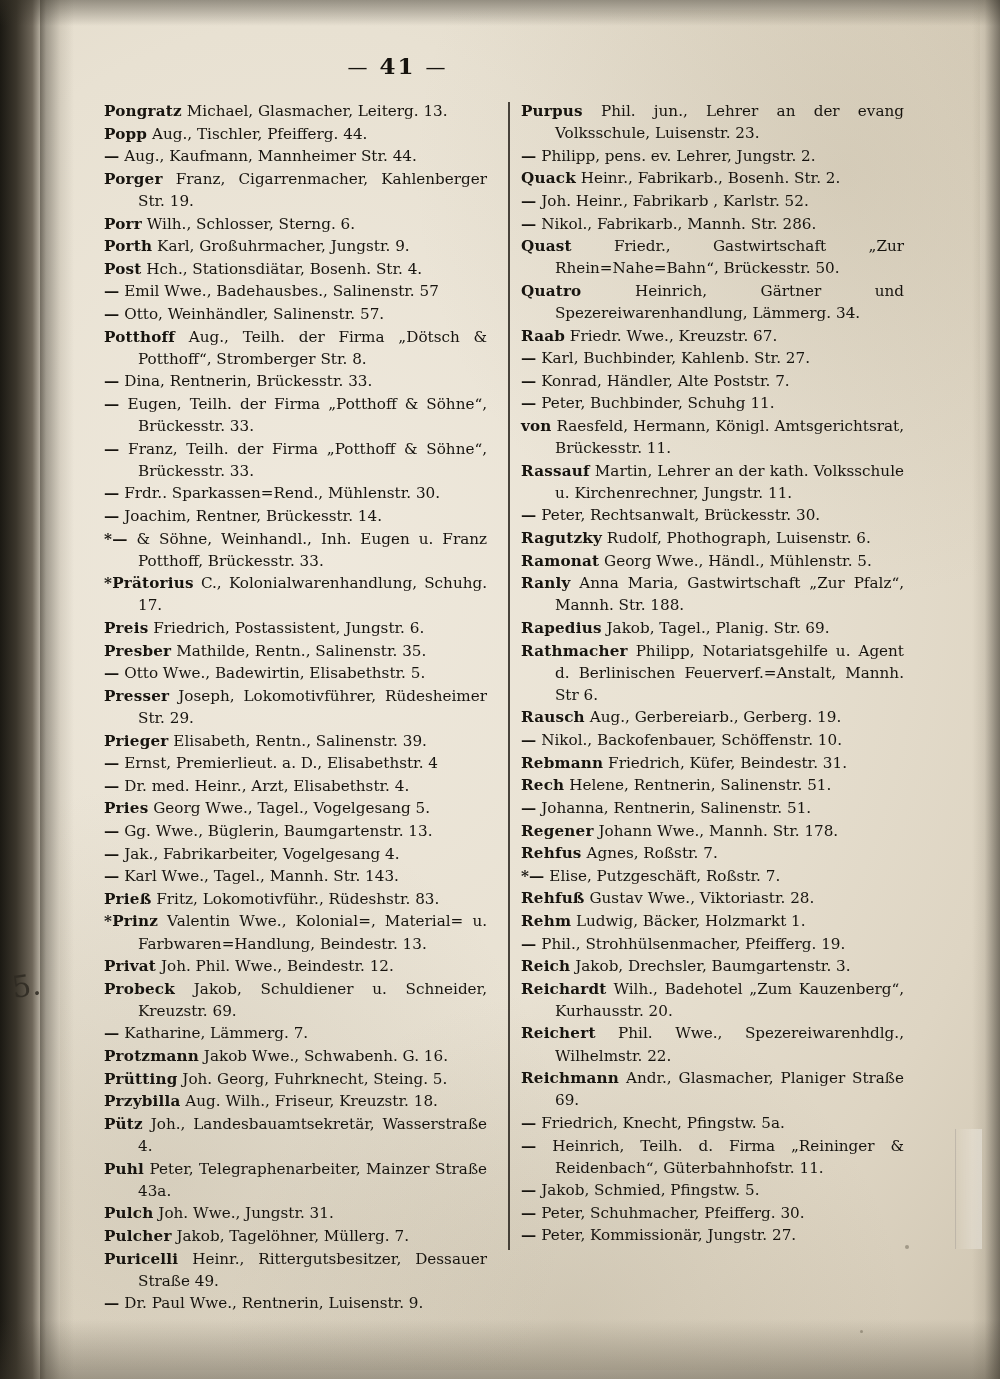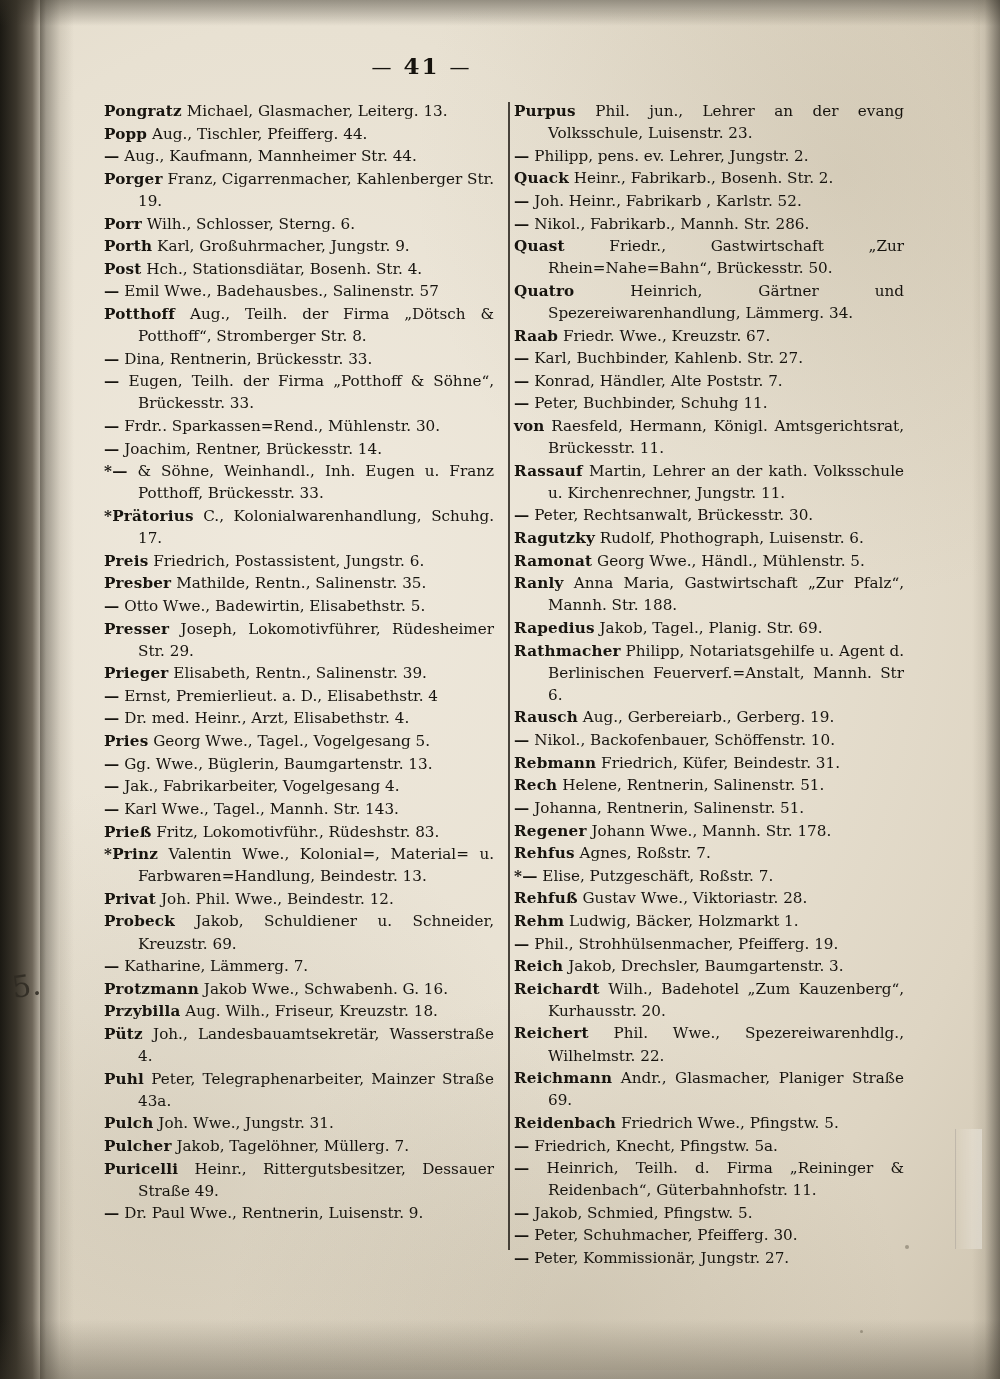--- a/index.html
+++ b/index.html
@@ -67,34 +67,33 @@
 
   
   .page-header {
     position: absolute;
     top: 52px; left: 0;
     width: 795px;
     text-align: center;
     font-size: 23px;
     letter-spacing: 2px;
     color: #16130e;
-    padding-left: 24px;
   }
   .page-header .dash { font-size: 20px; }
   .page-header .num { font-weight: bold; padding: 0 10px; }
 
   
   .columns {
     position: absolute;
     top: 100px;
     left: 104px;
     width: 800px;
     height: 1150px;
     display: flex;
-    gap: 0;
+    gap: 7px;
   }
   .col {
     width: 392px;
     font-size: 15.2px;
     line-height: 1.455;
     color: #17140f;
   }
   .col.left { padding-right: 14px; }
   .col.right { padding-left: 4px; }
   .rule {
@@ -164,23 +163,25 @@
   <div class="columns">
     <div class="col left" id="col-left">
         <p class="entry"><span class="lead"><span class="nm">Pongratz</span></span><span class="sub"> Michael, Glasmacher, Leiterg. 13.</span></p>
         <p class="entry"><span class="lead"><span class="nm">Popp</span></span><span class="sub"> Aug., Tischler, Pfeifferg. 44.</span></p>
         <p class="entry"><span class="lead"><span class="nm">—</span></span><span class="sub"> Aug., Kaufmann, Mannheimer Str. 44.</span></p>
         <p class="entry"><span class="lead"><span class="nm">Porger</span></span><span class="sub"> Franz, Cigarrenmacher, Kahlenberger Str. 19.</span></p>
         <p class="entry"><span class="lead"><span class="nm">Porr</span></span><span class="sub"> Wilh., Schlosser, Sterng. 6.</span></p>
         <p class="entry"><span class="lead"><span class="nm">Porth</span></span><span class="sub"> Karl, Großuhrmacher, Jungstr. 9.</span></p>
         <p class="entry"><span class="lead"><span class="nm">Post</span></span><span class="sub"> Hch., Stationsdiätar, Bosenh. Str. 4.</span></p>
         <p class="entry"><span class="lead"><span class="nm">—</span></span><span class="sub"> Emil Wwe., Badehausbes., Salinenstr. 57</span></p>
+        <p class="entry"><span class="lead"><span class="nm">—</span></span><span class="sub"> Otto, Weinhändler, Salinenstr. 57.</span></p>
         <p class="entry"><span class="lead"><span class="nm">Potthoff</span></span><span class="sub"> Aug., Teilh. der Firma „Dötsch &amp; Potthoff“, Stromberger Str. 8.</span></p>
         <p class="entry"><span class="lead"><span class="nm">—</span></span><span class="sub"> Dina, Rentnerin, Brückesstr. 33.</span></p>
         <p class="entry"><span class="lead"><span class="nm">—</span></span><span class="sub"> Eugen, Teilh. der Firma „Potthoff &amp; Söhne“, Brückesstr. 33.</span></p>
+        <p class="entry"><span class="lead"><span class="nm">—</span></span><span class="sub"> Franz, Teilh. der Firma „Potthoff &amp; Söhne“, Brückesstr. 33.</span></p>
         <p class="entry"><span class="lead"><span class="nm">—</span></span><span class="sub"> Frdr.. Sparkassen=Rend., Mühlenstr. 30.</span></p>
         <p class="entry"><span class="lead"><span class="nm">—</span></span><span class="sub"> Joachim, Rentner, Brückesstr. 14.</span></p>
         <p class="entry"><span class="lead"><span class="nm">*—</span></span><span class="sub"> &amp; Söhne, Weinhandl., Inh. Eugen u. Franz Potthoff, Brückesstr. 33.</span></p>
         <p class="entry"><span class="lead"><span class="nm">*Prätorius</span></span><span class="sub"> C., Kolonialwarenhandlung, Schuhg. 17.</span></p>
         <p class="entry"><span class="lead"><span class="nm">Preis</span></span><span class="sub"> Friedrich, Postassistent, Jungstr. 6.</span></p>
         <p class="entry"><span class="lead"><span class="nm">Presber</span></span><span class="sub"> Mathilde, Rentn., Salinenstr. 35.</span></p>
         <p class="entry"><span class="lead"><span class="nm">—</span></span><span class="sub"> Otto Wwe., Badewirtin, Elisabethstr. 5.</span></p>
         <p class="entry"><span class="lead"><span class="nm">Presser</span></span><span class="sub"> Joseph, Lokomotivführer, Rüdesheimer Str. 29.</span></p>
         <p class="entry"><span class="lead"><span class="nm">Prieger</span></span><span class="sub"> Elisabeth, Rentn., Salinenstr. 39.</span></p>
         <p class="entry"><span class="lead"><span class="nm">—</span></span><span class="sub"> Ernst, Premierlieut. a. D., Elisabethstr. 4</span></p>
@@ -188,20 +189,21 @@
         <p class="entry"><span class="lead"><span class="nm">Pries</span></span><span class="sub"> Georg Wwe., Tagel., Vogelgesang 5.</span></p>
         <p class="entry"><span class="lead"><span class="nm">—</span></span><span class="sub"> Gg. Wwe., Büglerin, Baumgartenstr. 13.</span></p>
         <p class="entry"><span class="lead"><span class="nm">—</span></span><span class="sub"> Jak., Fabrikarbeiter, Vogelgesang 4.</span></p>
         <p class="entry"><span class="lead"><span class="nm">—</span></span><span class="sub"> Karl Wwe., Tagel., Mannh. Str. 143.</span></p>
         <p class="entry"><span class="lead"><span class="nm">Prieß</span></span><span class="sub"> Fritz, Lokomotivführ., Rüdeshstr. 83.</span></p>
         <p class="entry"><span class="lead"><span class="nm">*Prinz</span></span><span class="sub"> Valentin Wwe., Kolonial=, Material= u. Farbwaren=Handlung, Beindestr. 13.</span></p>
         <p class="entry"><span class="lead"><span class="nm">Privat</span></span><span class="sub"> Joh. Phil. Wwe., Beindestr. 12.</span></p>
         <p class="entry"><span class="lead"><span class="nm">Probeck</span></span><span class="sub"> Jakob, Schuldiener u. Schneider, Kreuzstr. 69.</span></p>
         <p class="entry"><span class="lead"><span class="nm">—</span></span><span class="sub"> Katharine, Lämmerg. 7.</span></p>
         <p class="entry"><span class="lead"><span class="nm">Protzmann</span></span><span class="sub"> Jakob Wwe., Schwabenh. G. 16.</span></p>
+        <p class="entry"><span class="lead"><span class="nm">Prütting</span></span><span class="sub"> Joh. Georg, Fuhrknecht, Steing. 5.</span></p>
         <p class="entry"><span class="lead"><span class="nm">Przybilla</span></span><span class="sub"> Aug. Wilh., Friseur, Kreuzstr. 18.</span></p>
         <p class="entry"><span class="lead"><span class="nm">Pütz</span></span><span class="sub"> Joh., Landesbauamtsekretär, Wasserstraße 4.</span></p>
         <p class="entry"><span class="lead"><span class="nm">Puhl</span></span><span class="sub"> Peter, Telegraphenarbeiter, Mainzer Straße 43a.</span></p>
         <p class="entry"><span class="lead"><span class="nm">Pulch</span></span><span class="sub"> Joh. Wwe., Jungstr. 31.</span></p>
         <p class="entry"><span class="lead"><span class="nm">Pulcher</span></span><span class="sub"> Jakob, Tagelöhner, Müllerg. 7.</span></p>
         <p class="entry"><span class="lead"><span class="nm">Puricelli</span></span><span class="sub"> Heinr., Rittergutsbesitzer, Dessauer Straße 49.</span></p>
         <p class="entry"><span class="lead"><span class="nm">—</span></span><span class="sub"> Dr. Paul Wwe., Rentnerin, Luisenstr. 9.</span></p>
       </div>
     <div class="rule"></div>
     <div class="col right" id="col-right">
@@ -232,21 +234,20 @@
         <p class="entry"><span class="lead"><span class="nm">Regener</span></span><span class="sub"> Johann Wwe., Mannh. Str. 178.</span></p>
         <p class="entry"><span class="lead"><span class="nm">Rehfus</span></span><span class="sub"> Agnes, Roßstr. 7.</span></p>
         <p class="entry"><span class="lead"><span class="nm">*—</span></span><span class="sub"> Elise, Putzgeschäft, Roßstr. 7.</span></p>
         <p class="entry"><span class="lead"><span class="nm">Rehfuß</span></span><span class="sub"> Gustav Wwe., Viktoriastr. 28.</span></p>
         <p class="entry"><span class="lead"><span class="nm">Rehm</span></span><span class="sub"> Ludwig, Bäcker, Holzmarkt 1.</span></p>
         <p class="entry"><span class="lead"><span class="nm">—</span></span><span class="sub"> Phil., Strohhülsenmacher, Pfeifferg. 19.</span></p>
         <p class="entry"><span class="lead"><span class="nm">Reich</span></span><span class="sub"> Jakob, Drechsler, Baumgartenstr. 3.</span></p>
         <p class="entry"><span class="lead"><span class="nm">Reichardt</span></span><span class="sub"> Wilh., Badehotel „Zum Kauzenberg“, Kurhausstr. 20.</span></p>
         <p class="entry"><span class="lead"><span class="nm">Reichert</span></span><span class="sub"> Phil. Wwe., Spezereiwarenhdlg., Wilhelmstr. 22.</span></p>
         <p class="entry"><span class="lead"><span class="nm">Reichmann</span></span><span class="sub"> Andr., Glasmacher, Planiger Straße 69.</span></p>
-        <p class="entry"><span class="lead"><span class="nm">Reidenbach</span></span><span class="sub"> Friedrich Wwe., Pfingstw. 5.</span></p>
         <p class="entry"><span class="lead"><span class="nm">—</span></span><span class="sub"> Friedrich, Knecht, Pfingstw. 5a.</span></p>
         <p class="entry"><span class="lead"><span class="nm">—</span></span><span class="sub"> Heinrich, Teilh. d. Firma „Reininger &amp; Reidenbach“, Güterbahnhofstr. 11.</span></p>
         <p class="entry"><span class="lead"><span class="nm">—</span></span><span class="sub"> Jakob, Schmied, Pfingstw. 5.</span></p>
         <p class="entry"><span class="lead"><span class="nm">—</span></span><span class="sub"> Peter, Schuhmacher, Pfeifferg. 30.</span></p>
         <p class="entry"><span class="lead"><span class="nm">—</span></span><span class="sub"> Peter, Kommissionär, Jungstr. 27.</span></p>
       </div>
   </div>
 
 </div>
 

